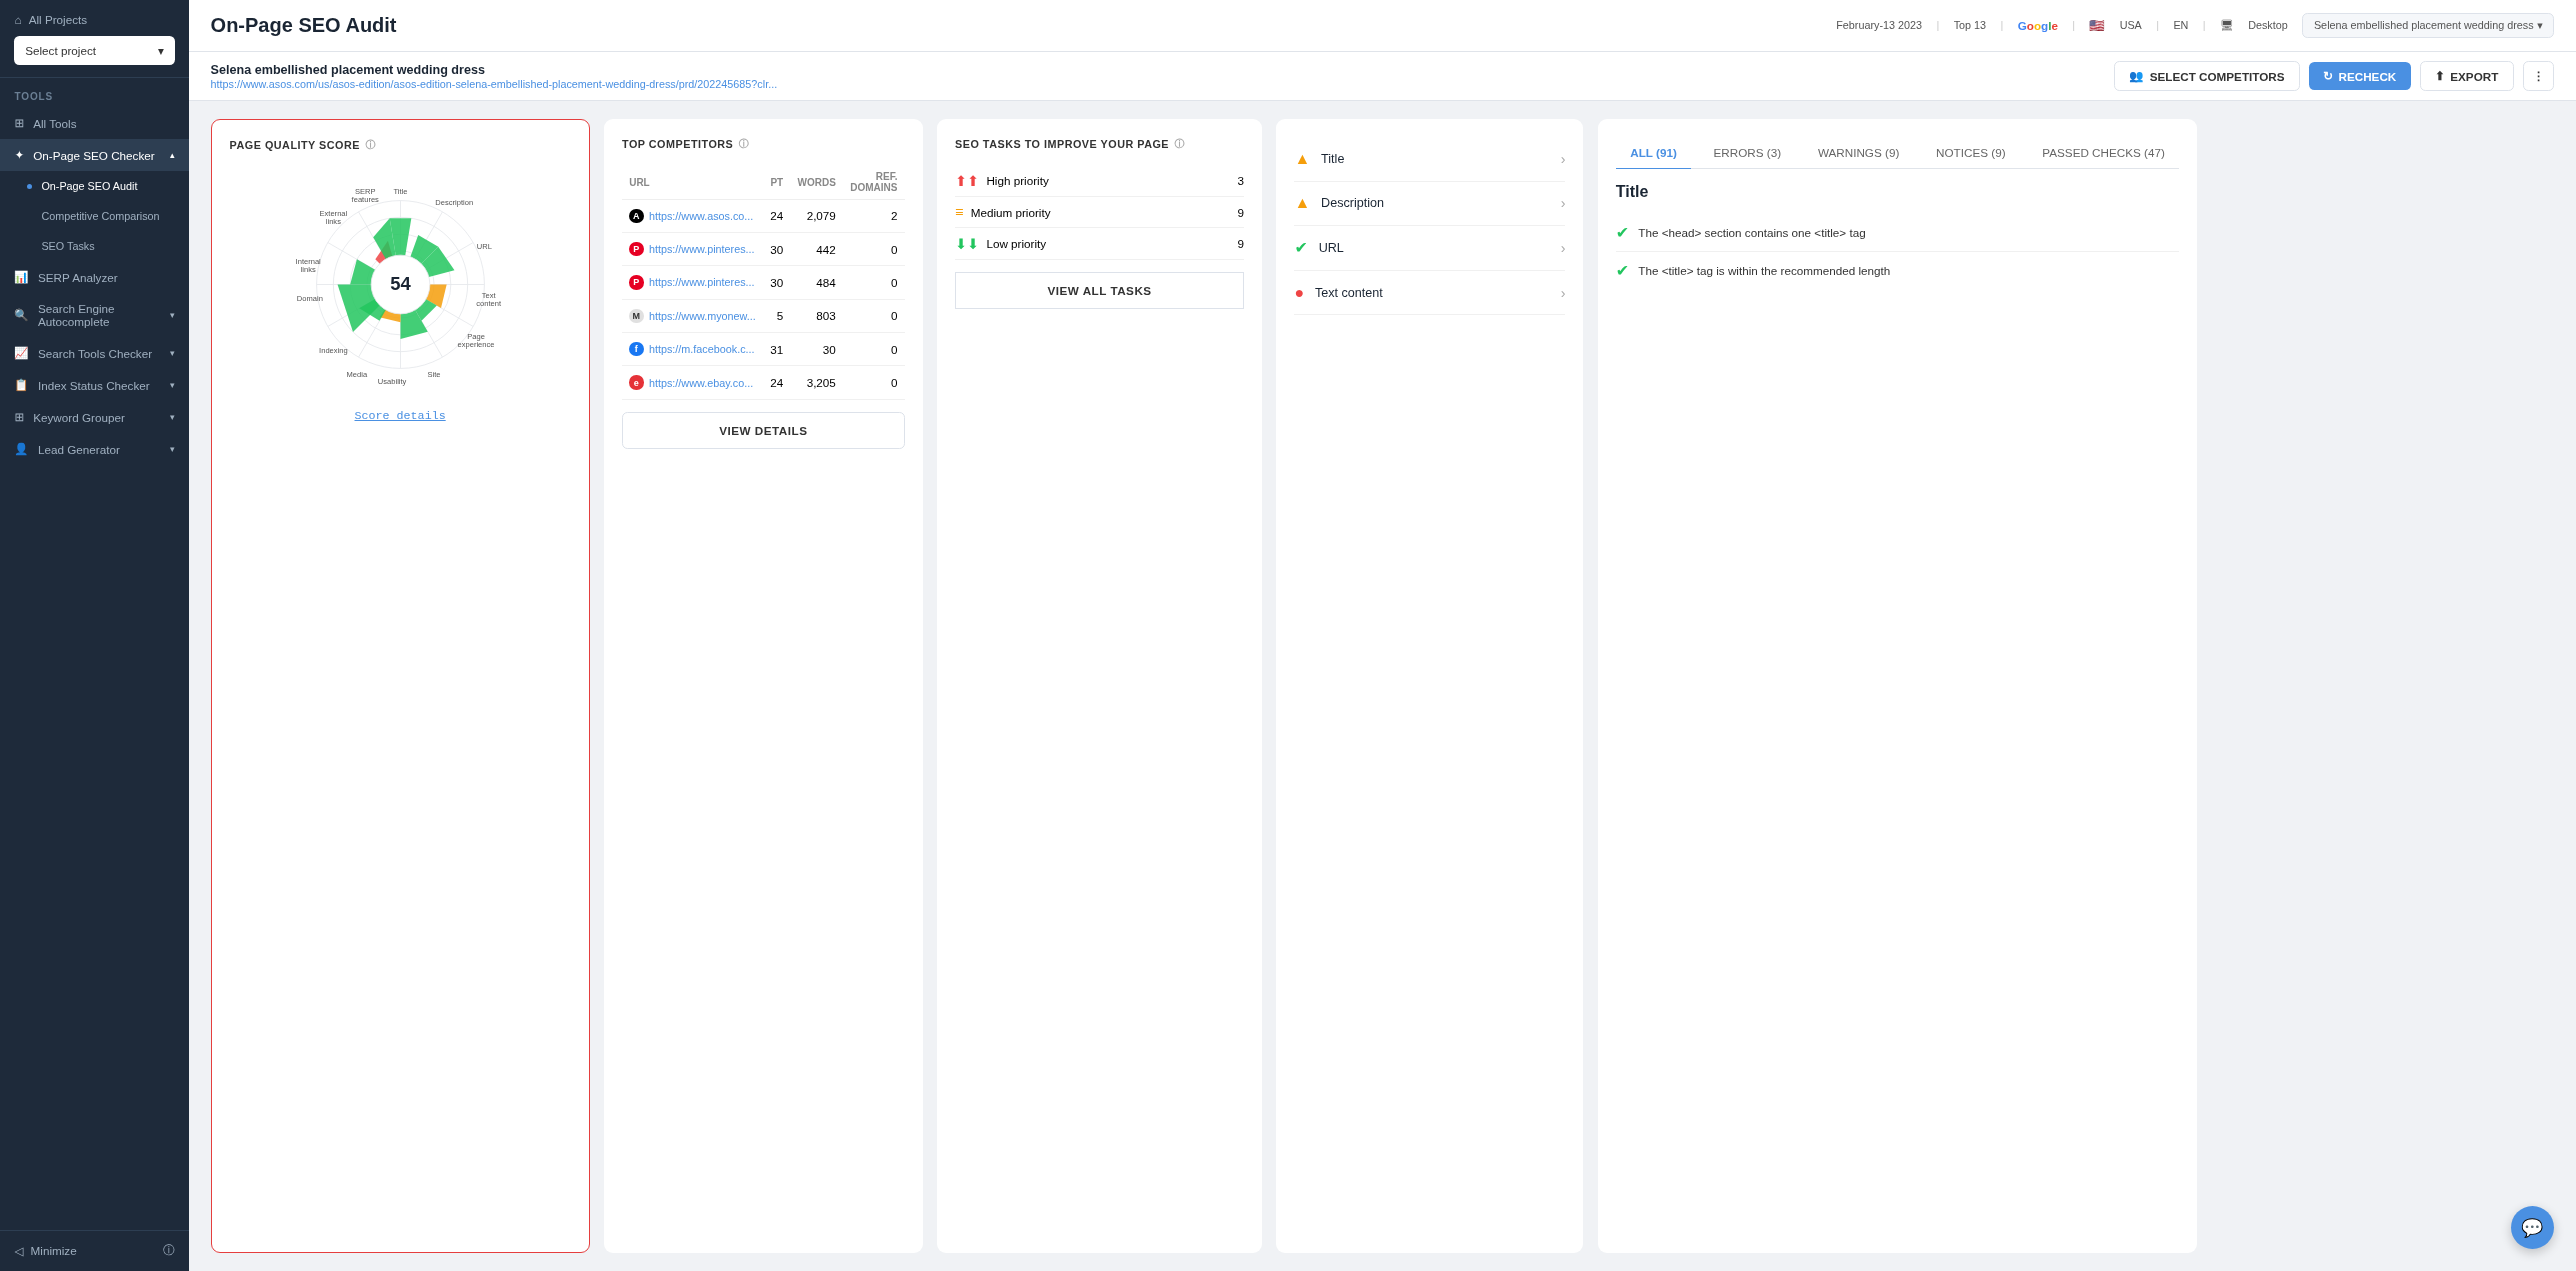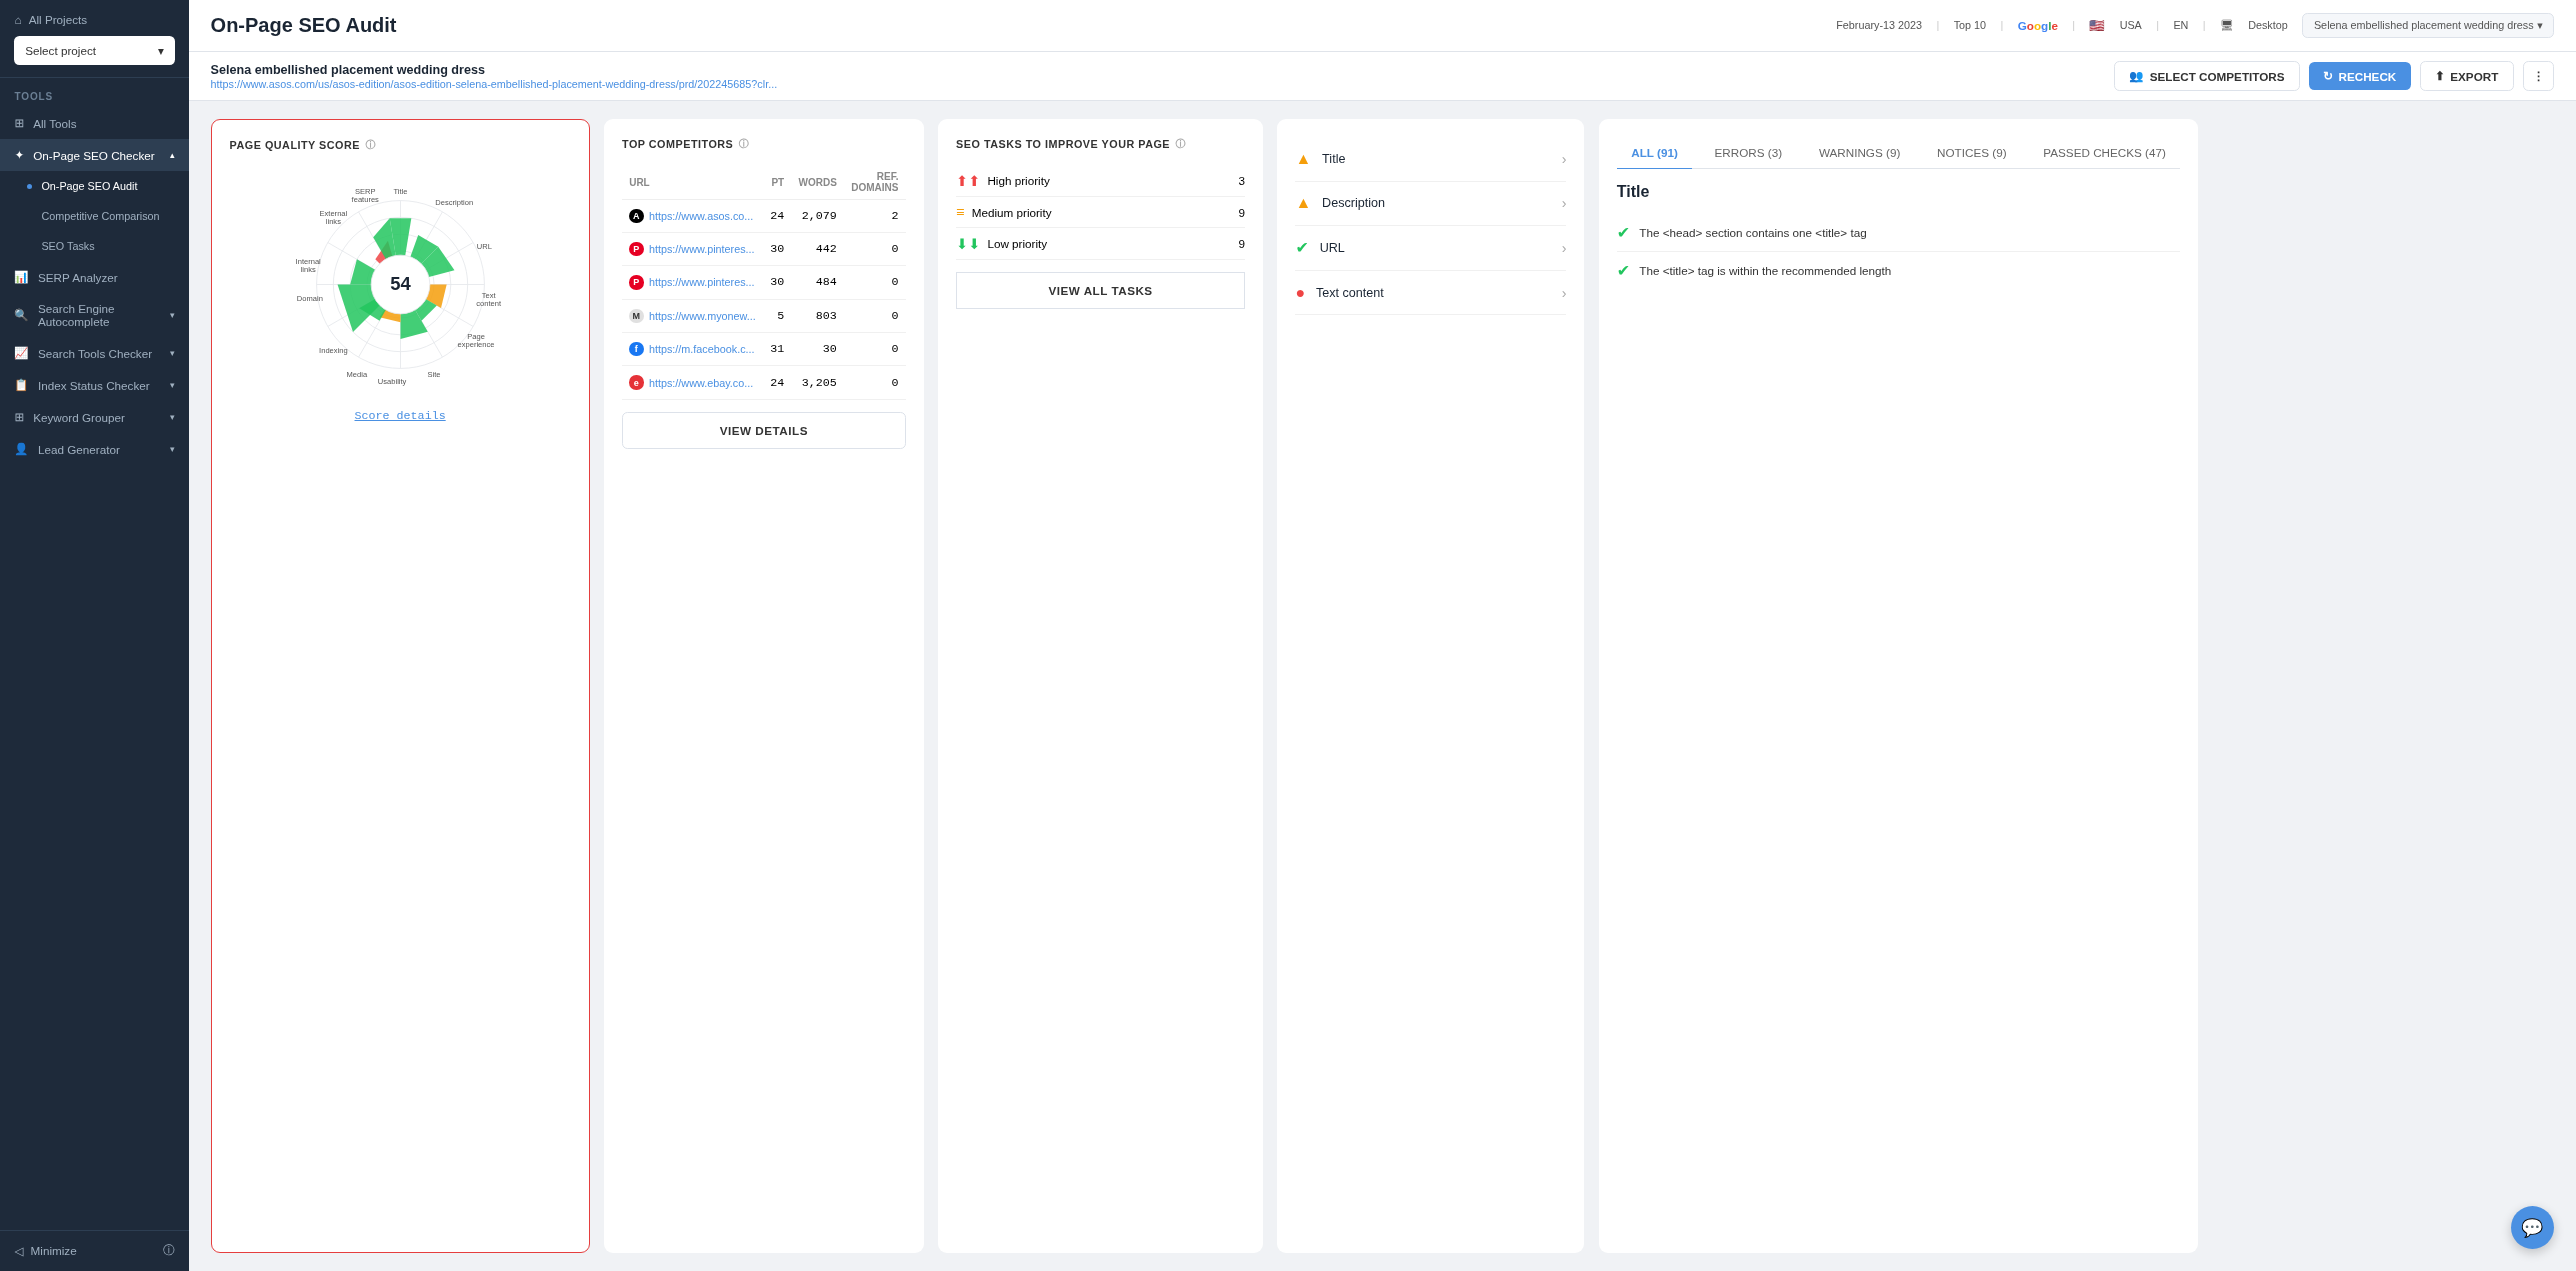--- a/index.html
+++ b/index.html
@@ -59,21 +59,21 @@
     
     .radar-container { display: flex; flex-direction: column; align-items: center; }
     .radar-svg { width: 235px; height: 235px; }
     .score-details-link { color: #4a90e2; font-size: 11.7px; text-decoration: underline; cursor: pointer; margin-top: 7.2px; font-family: Liberation Mono, monospace; }
 
     
     .comp-table { width: 100%; border-collapse: collapse; }
     .comp-table th { font-size: 10px; color: #888; font-weight: 600; text-align: left; padding: 5.4px 7.2px; border-bottom: 0.9px solid #eee; text-transform: uppercase; }
     .comp-table th.right { text-align: right; }
     .comp-table td { padding: 9px 7.2px; border-bottom: 0.9px solid #f0f0f0; font-size: 11.7px; }
-    .comp-table td.right { text-align: right; font-family: Liberation Mono, monospace; }
+    .comp-table td.right { text-align: right; }
     .comp-url { color: #4a90e2; text-decoration: none; font-size: 10.8px; display: flex; align-items: center; gap: 5.4px; }
     .comp-favicon { width: 14.4px; height: 14.4px; border-radius: 50%; display: flex; align-items: center; justify-content: center; font-size: 9px; font-weight: bold; flex-shrink: 0; }
     .view-details-btn { width: 100%; margin-top: 12.6px; padding: 10.8px; background: #fff; border: 0.9px solid #dde2ea; border-radius: 5.4px; cursor: pointer; font-size: 11.7px; font-weight: 600; color: #333; text-align: center; letter-spacing: 0.5px; }
 
     
     .donut-container { display: flex; justify-content: center; margin: 9px 0 14.4px; }
     .donut-svg { width: 144px; height: 144px; }
     .task-priority-row { display: flex; align-items: center; justify-content: space-between; padding: 7.2px 0; border-bottom: 0.9px solid #f0f0f0; font-size: 11.7px; }
     .task-priority-row:last-child { border-bottom: none; }
     .priority-left { display: flex; align-items: center; gap: 7.2px; }
@@ -198,21 +198,21 @@
   </div>
 </div>
 
 <div class="main">
 
   <div class="header">
     <div class="header-title">On-Page SEO Audit</div>
     <div class="header-right">
       <span>February-13 2023</span>
       <span class="divider">|</span>
-      <span>Top 10</span>
+      <span>Top 13</span>
       <span class="divider">|</span>
       <span class="google-icon">
         <span class="g-blue">G</span>
           <span class="g-red">o</span>
           <span class="g-yellow">o</span>
           <span class="g-blue">g</span>
           <span class="g-green">l</span>
           <span class="g-red">e</span>
       </span>
       <span class="divider">|</span>

